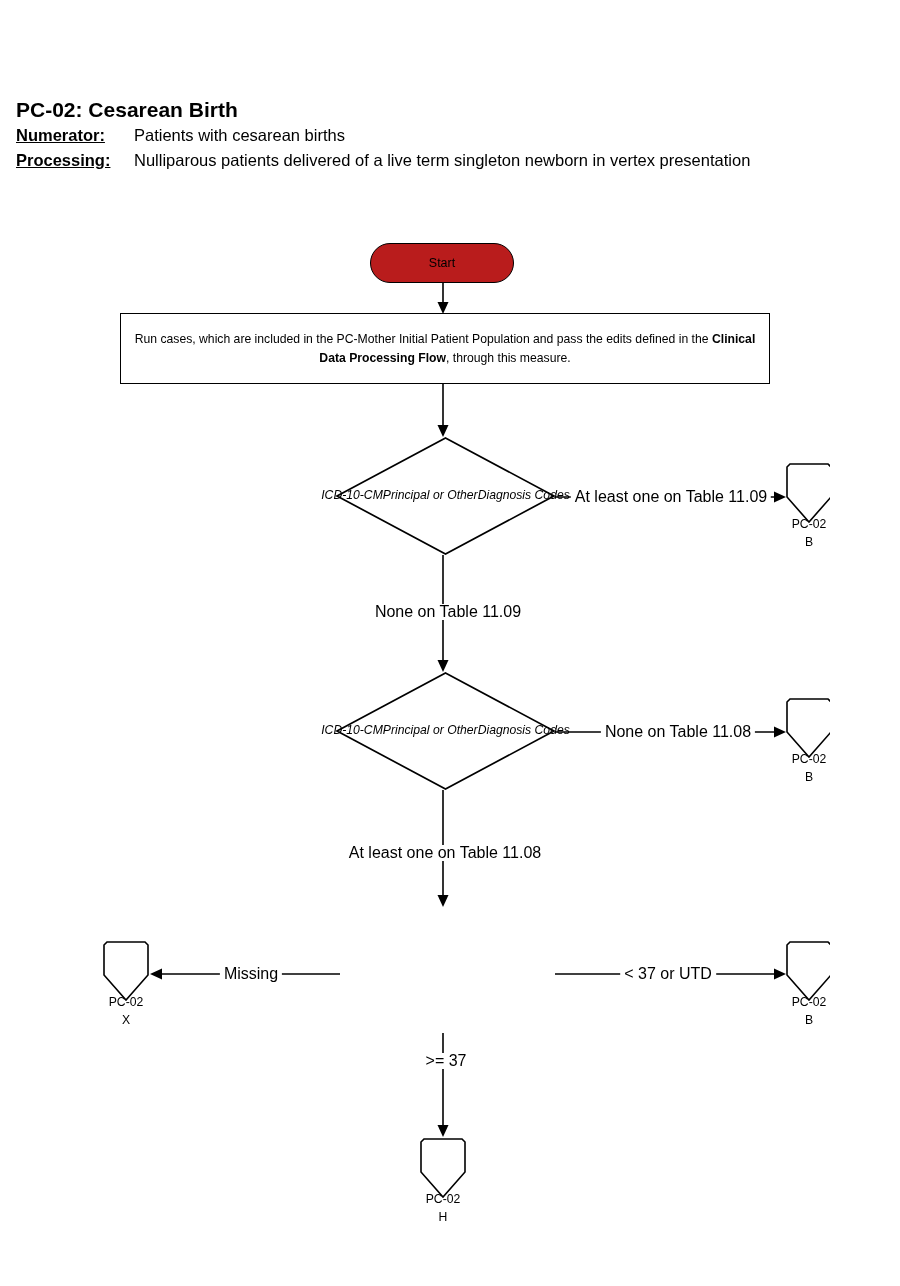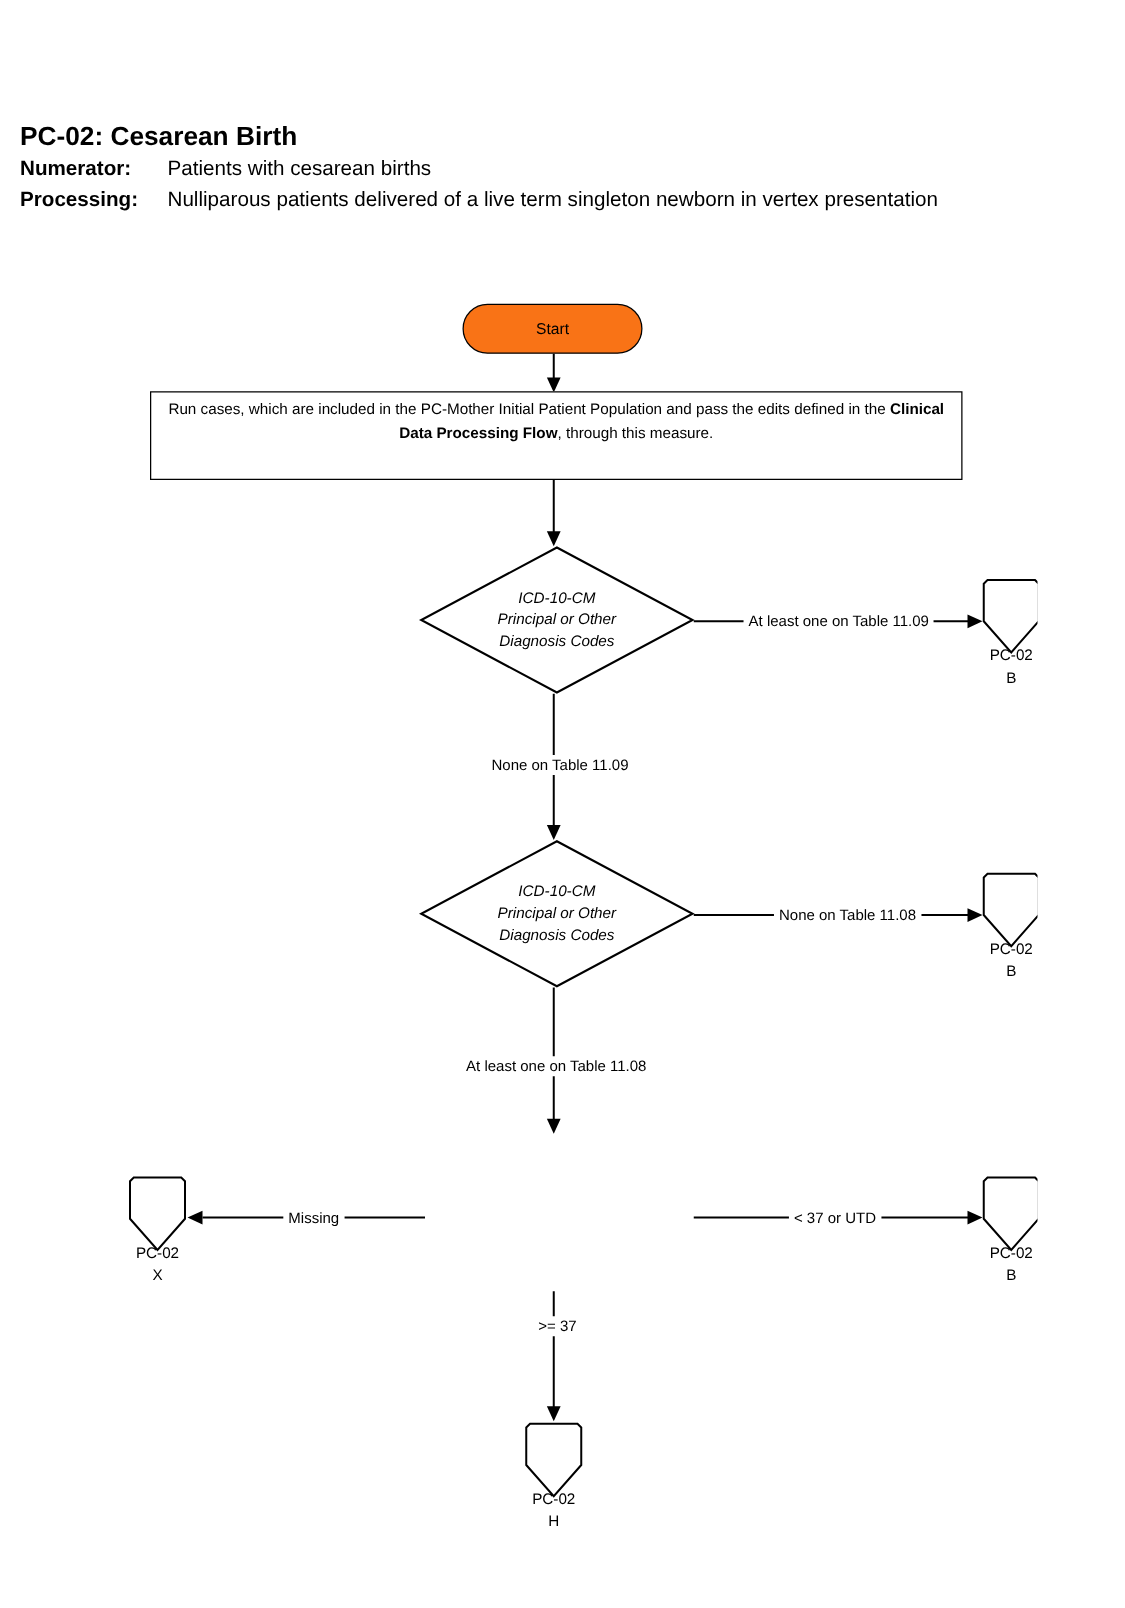--- a/index.html
+++ b/index.html
@@ -34,48 +34,50 @@
     line-height: 26px;
     white-space: nowrap;
   }
   .hdr-row {
     font-size: 16.5px;
     line-height: 25px;
     white-space: nowrap;
   }
   .hdr-label {
     font-weight: bold;
+    text-decoration: underline;
   }
   .hdr-num-label {
     display: inline-block;
     width: 118px;
   }
   .hdr-den-label {
     display: inline-block;
     width: 118px;
   }
 
   
   .node {
     position: absolute;
     box-sizing: border-box;
   }
   .terminator {
     border: 1.6px solid #000;
     border-radius: 22px;
-    background: #f97316;
+    background: #b91c1c;
     display: flex;
     align-items: center;
     justify-content: center;
     font-size: 12.5px;
   }
   .process {
     border: 1.7px solid #000;
     background: #fff;
     display: flex;
+    align-items: center;
     justify-content: center;
     text-align: center;
     font-size: 12.2px;
     line-height: 19px;
     padding: 4px 10px;
   }
   .process b { font-weight: bold; }
 
   .diamond-wrap {
     position: absolute;
@@ -86,21 +88,20 @@
     top: 0;
     overflow: visible;
   }
   .diamond-label {
     position: absolute;
     left: 0;
     top: 0;
     width: 100%;
     height: 100%;
     display: flex;
-    flex-direction: column;
     align-items: center;
     justify-content: center;
     font-style: italic;
     font-size: 12.2px;
     line-height: 17.5px;
     white-space: nowrap;
   }
 
   .connector {
     position: absolute;
@@ -130,21 +131,21 @@
   
   .edge {
     position: absolute;
     overflow: visible;
   }
   .edge svg { overflow: visible; display: block; }
   .edge-line { stroke: #000; stroke-width: 1.6px; fill: none; }
 
   .edge-text {
     position: absolute;
-    font-size: 12px;
+    font-size: 16px;
     line-height: 16px;
     background: #ffffff;
     padding: 0 4px;
     white-space: nowrap;
   }
   .edge-text.centered {
     transform: translateX(-50%);
     text-align: center;
   }
 </style>

